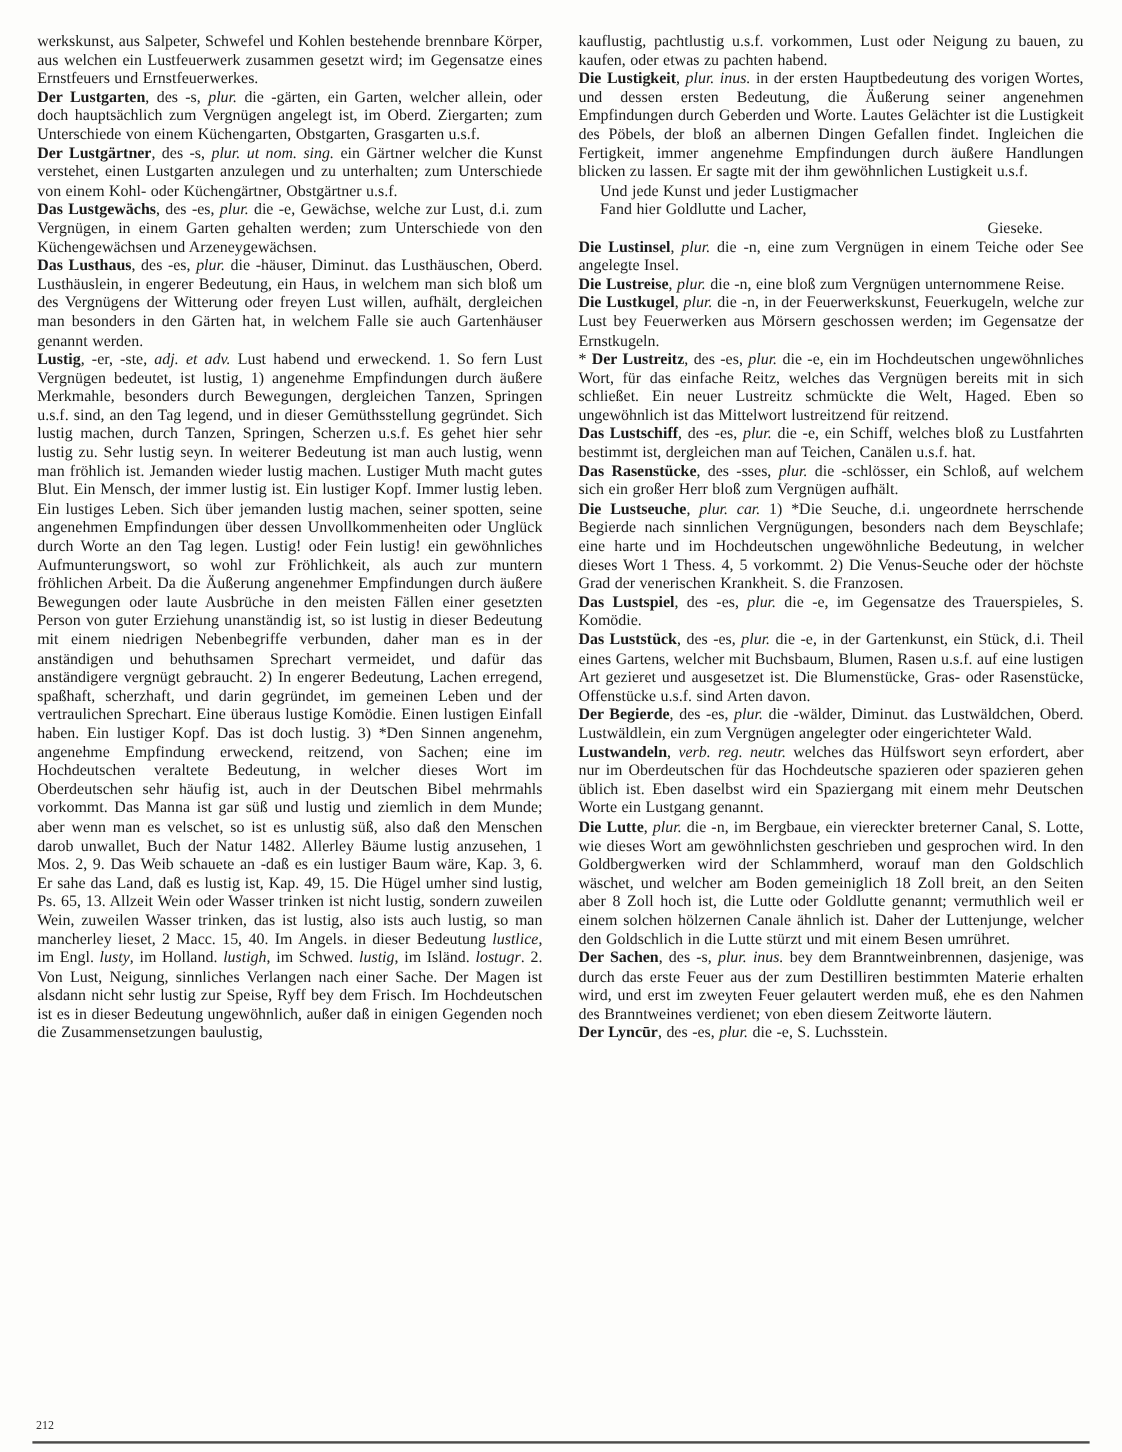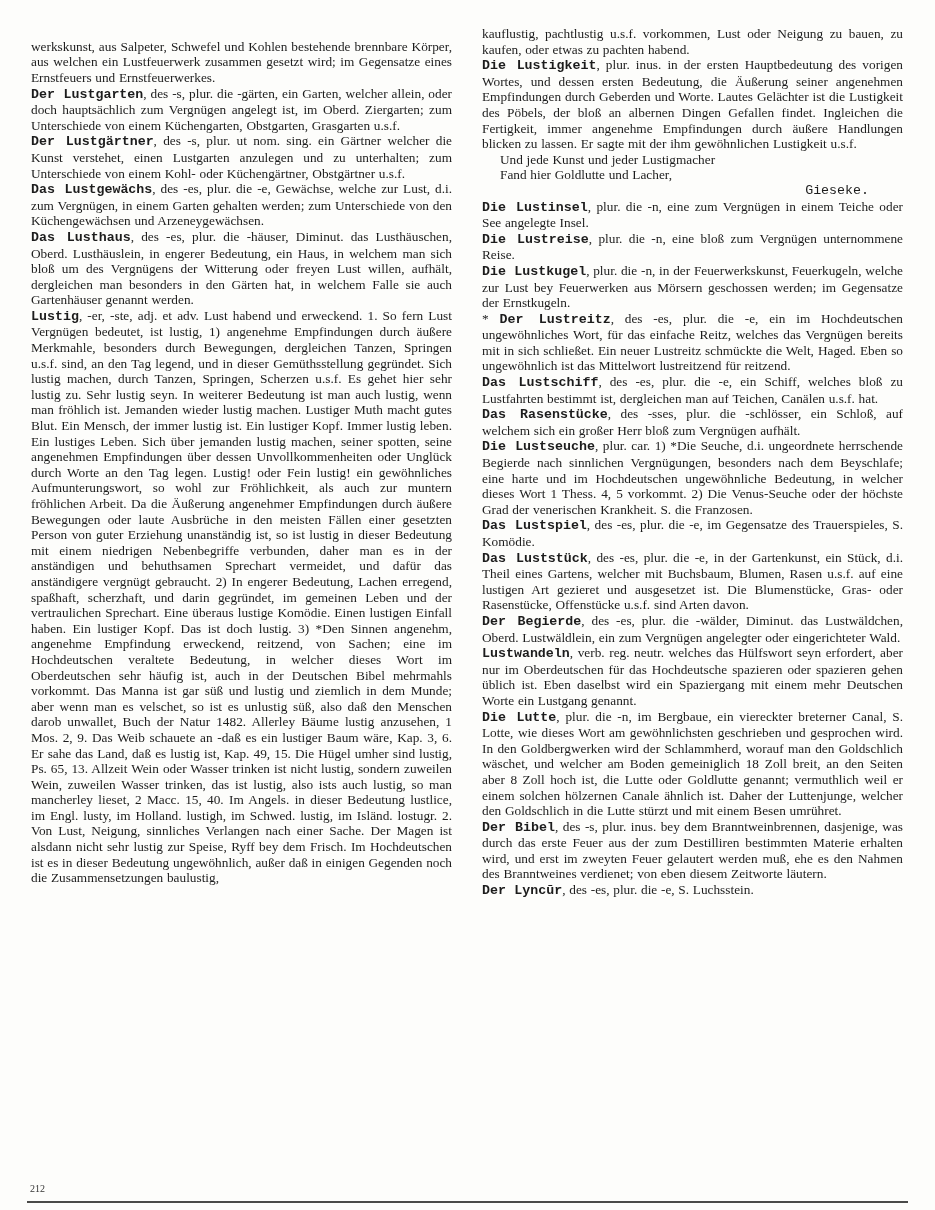--- a/index.html
+++ b/index.html
@@ -12,36 +12,36 @@
     position: relative;
   }
   .sheet {
     box-sizing: border-box;
     width: 935px; height: 1210px;
     padding: 26px 31px 34px 31px;
   }
   .cols {
     display: flex;
     gap: 30px;
-    align-items: center;
+    align-items: flex-end;
   }
   .col {
     width: 421px;
     font-size: 13.3px;
     line-height: 15.6px;
     text-align: justify;
     hyphens: auto;
     -webkit-hyphens: auto;
     word-spacing: 0.4px;
   }
   .para { margin: 0; }
   .para.verse { text-align: left; padding-left: 18px; }
-  .para.attrib { text-align: right; padding-right: 34px; font-family: Liberation Mono, monospace; }
-  .b { font-weight: 700; font-family: Liberation Mono, monospace; }
-  .i { }
+  .para.attrib { text-align: right; padding-right: 34px; }
+  .b { font-weight: 700; }
+  .i { font-style: italic; }
   .page-number {
     position: absolute;
     left: 30px; bottom: 16px;
     font-size: 10px;
     color: #333;
   }
   .footer-rule {
     position: absolute;
     left: 27px; right: 27px; bottom: 7px;
     height: 2px;
@@ -72,20 +72,20 @@
         <p class="para entry"><span class="b">Die Lustkugel</span><span>, </span><span class="i">plur.</span><span> die -n, in der Feuerwerkskunst, Feuerkugeln, welche zur Lust bey Feuerwerken aus Mörsern geschossen werden; im Gegensatze der Ernstkugeln.</span></p>
         <p class="para entry"><span>* </span><span class="b">Der Lustreitz</span><span>, des -es, </span><span class="i">plur.</span><span> die -e, ein im Hochdeutschen ungewöhnliches Wort, für das einfache Reitz, welches das Vergnügen bereits mit in sich schließet. Ein neuer Lustreitz schmückte die Welt, Haged. Eben so ungewöhnlich ist das Mittelwort lustreitzend für reitzend.</span></p>
         <p class="para entry"><span class="b">Das Lustschiff</span><span>, des -es, </span><span class="i">plur.</span><span> die -e, ein Schiff, welches bloß zu Lustfahrten bestimmt ist, dergleichen man auf Teichen, Canälen u.s.f. hat.</span></p>
         <p class="para entry"><span class="b">Das Rasenstücke</span><span>, des -sses, </span><span class="i">plur.</span><span> die -schlösser, ein Schloß, auf welchem sich ein großer Herr bloß zum Vergnügen aufhält.</span></p>
         <p class="para entry"><span class="b">Die Lustseuche</span><span>, </span><span class="i">plur. car.</span><span> 1) *Die Seuche, d.i. ungeordnete herrschende Begierde nach sinnlichen Vergnügungen, besonders nach dem Beyschlafe; eine harte und im Hochdeutschen ungewöhnliche Bedeutung, in welcher dieses Wort 1 Thess. 4, 5 vorkommt. 2) Die Venus-Seuche oder der höchste Grad der venerischen Krankheit. S. die Franzosen.</span></p>
         <p class="para entry"><span class="b">Das Lustspiel</span><span>, des -es, </span><span class="i">plur.</span><span> die -e, im Gegensatze des Trauerspieles, S. Komödie.</span></p>
         <p class="para entry"><span class="b">Das Luststück</span><span>, des -es, </span><span class="i">plur.</span><span> die -e, in der Gartenkunst, ein Stück, d.i. Theil eines Gartens, welcher mit Buchsbaum, Blumen, Rasen u.s.f. auf eine lustigen Art gezieret und ausgesetzet ist. Die Blumenstücke, Gras- oder Rasenstücke, Offenstücke u.s.f. sind Arten davon.</span></p>
         <p class="para entry"><span class="b">Der Begierde</span><span>, des -es, </span><span class="i">plur.</span><span> die -wälder, Diminut. das Lustwäldchen, Oberd. Lustwäldlein, ein zum Vergnügen angelegter oder eingerichteter Wald.</span></p>
         <p class="para entry"><span class="b">Lustwandeln</span><span>, </span><span class="i">verb. reg. neutr.</span><span> welches das Hülfswort seyn erfordert, aber nur im Oberdeutschen für das Hochdeutsche spazieren oder spazieren gehen üblich ist. Eben daselbst wird ein Spaziergang mit einem mehr Deutschen Worte ein Lustgang genannt.</span></p>
         <p class="para entry"><span class="b">Die Lutte</span><span>, </span><span class="i">plur.</span><span> die -n, im Bergbaue, ein viereckter breterner Canal, S. Lotte, wie dieses Wort am gewöhnlichsten geschrieben und gesprochen wird. In den Goldbergwerken wird der Schlammherd, worauf man den Goldschlich wäschet, und welcher am Boden gemeiniglich 18 Zoll breit, an den Seiten aber 8 Zoll hoch ist, die Lutte oder Goldlutte genannt; vermuthlich weil er einem solchen hölzernen Canale ähnlich ist. Daher der Luttenjunge, welcher den Goldschlich in die Lutte stürzt und mit einem Besen umrühret.</span></p>
-        <p class="para entry"><span class="b">Der Bibel</span><span>, des -s, </span><span class="i">plur. inus.</span><span> bey dem Branntweinbrennen, dasjenige, was durch das erste Feuer aus der zum Destilliren bestimmten Materie erhalten wird, und erst im zweyten Feuer gelautert werden muß, ehe es den Nahmen des Branntweines verdienet; von eben diesem Zeitworte läutern.</span></p>
+        <p class="para entry"><span class="b">Der Sachen</span><span>, des -s, </span><span class="i">plur. inus.</span><span> bey dem Branntweinbrennen, dasjenige, was durch das erste Feuer aus der zum Destilliren bestimmten Materie erhalten wird, und erst im zweyten Feuer gelautert werden muß, ehe es den Nahmen des Branntweines verdienet; von eben diesem Zeitworte läutern.</span></p>
         <p class="para entry"><span class="b">Der Lyncūr</span><span>, des -es, </span><span class="i">plur.</span><span> die -e, S. Luchsstein.</span></p>
       </div>
   </div>
 </div>
 
 <div class="page-number">212</div>
 <div class="footer-rule"></div>
 
 </body></html>

